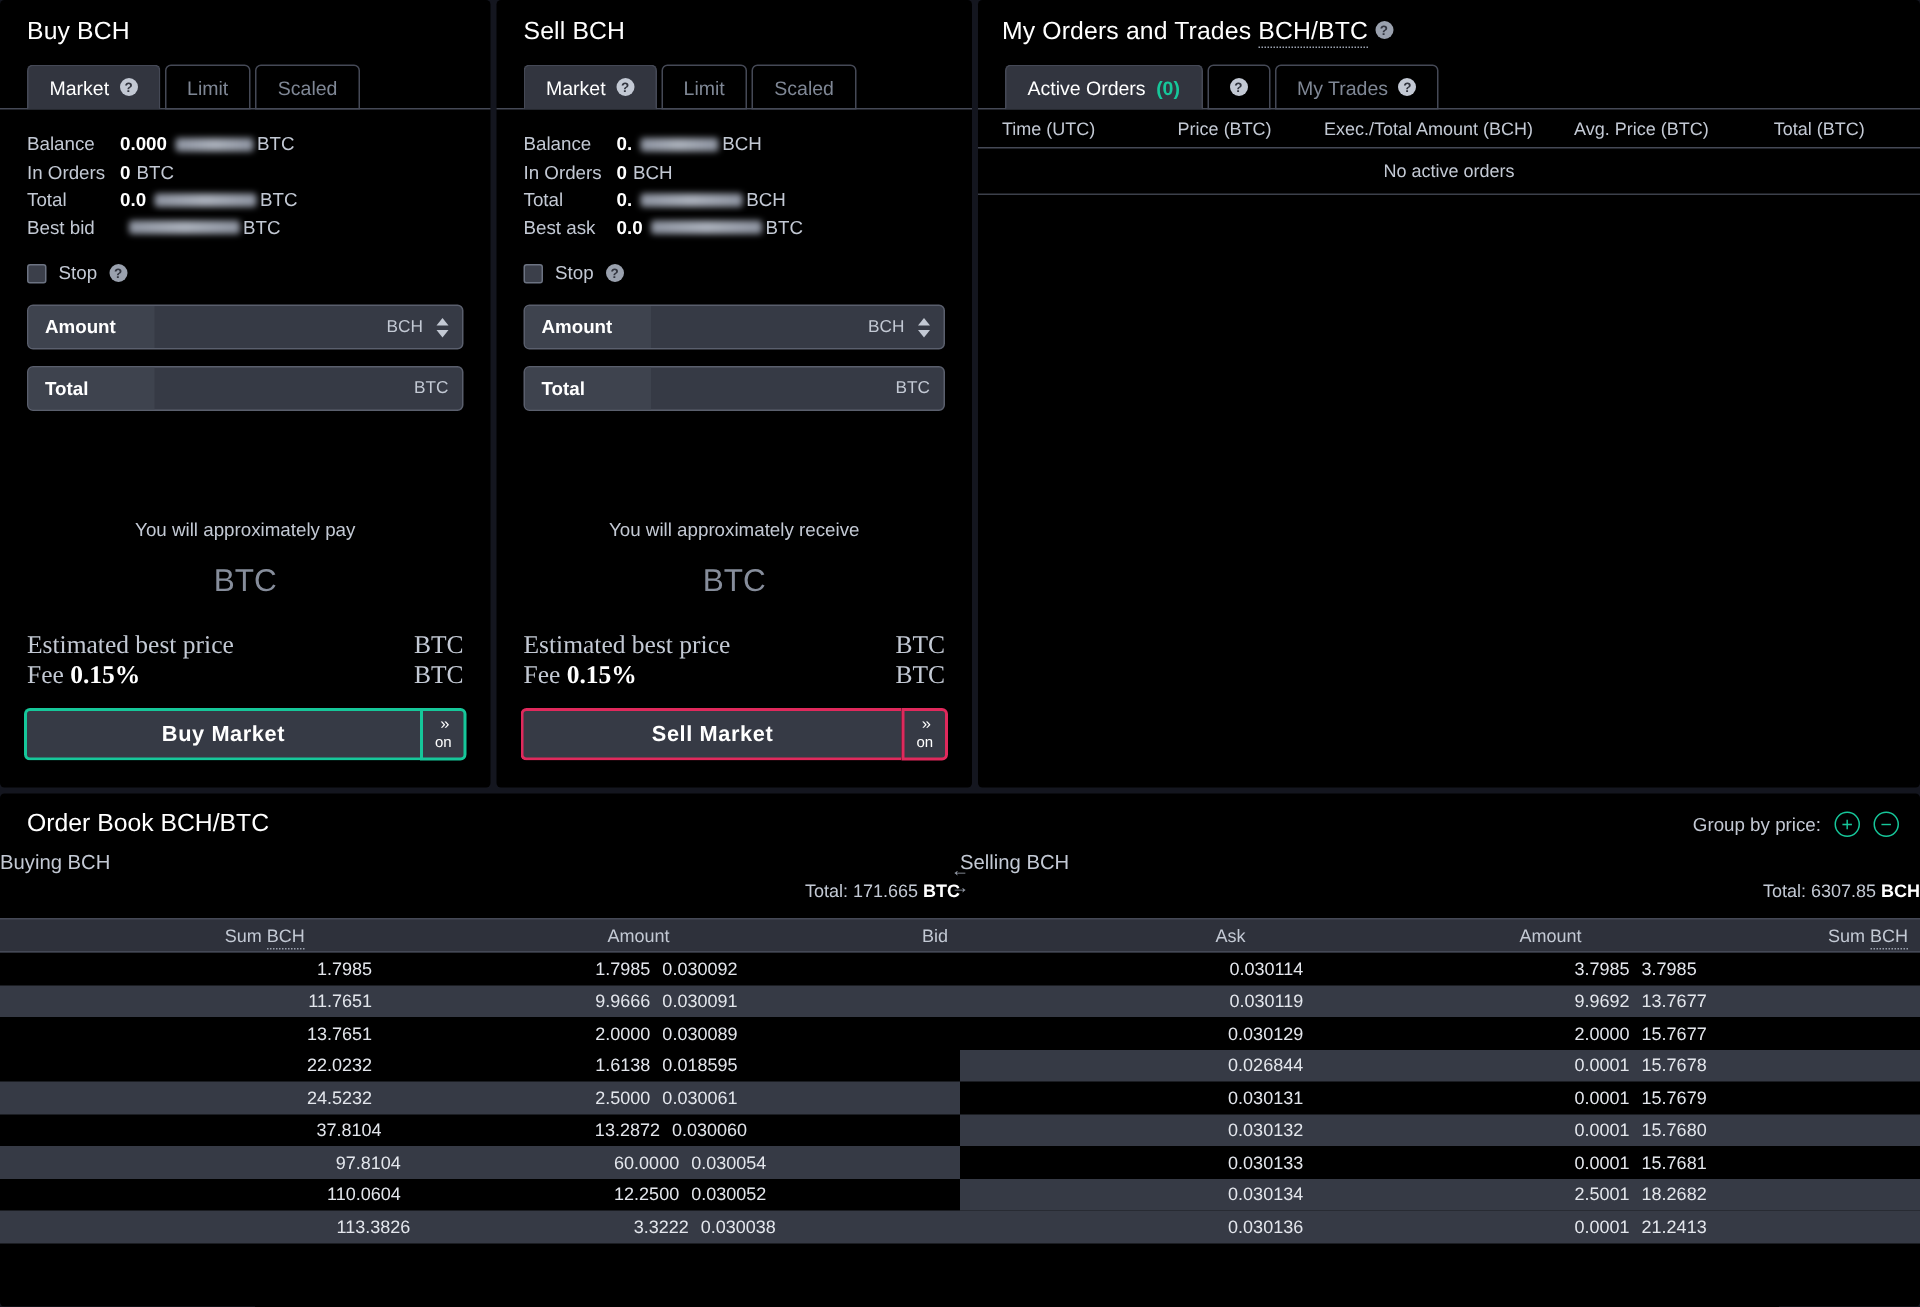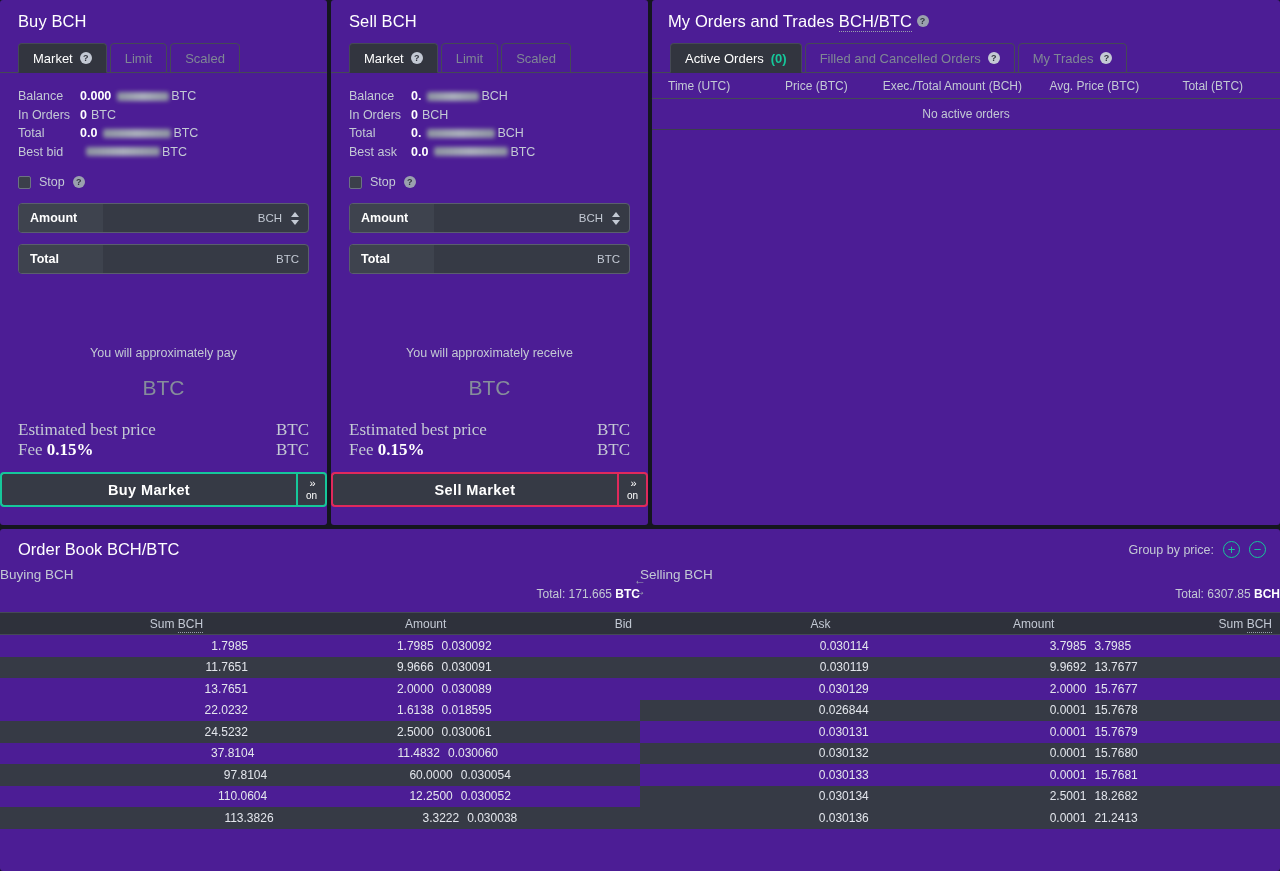--- a/index.html
+++ b/index.html
@@ -7,21 +7,21 @@
   html, body {
     width: 1280px; height: 871px;
     background: #14161f;
     font-family: "Liberation Sans", "DejaVu Sans", sans-serif;
     overflow: hidden;
   }
   body { position: relative; }
 
   .panel {
     position: absolute;
-    background: #4c1d95;
+    background: #000000;
     border-radius: 3px;
   }
 
   
   #buy-panel  { left: 0;   top: 0; width: 327px; height: 525px; }
   #sell-panel { left: 331px; top: 0; width: 317px; height: 525px; }
   #orders-panel { left: 652px; top: 0; width: 628px; height: 525px; }
 
   .panel-title {
     font-size: 16.5px;
@@ -195,21 +195,21 @@
     justify-content: space-between;
     font-size: 17px;
     color: #c3c9d4;
     height: 20px;
     align-items: center;
     font-family: Liberation Serif, serif;
   }
   .srow b { color: #ffffff; }
 
   
-  .action-wrap { padding: 0 0; margin-top: 12px; display: flex; }
+  .action-wrap { padding: 0 16px; margin-top: 12px; display: flex; }
   .action-btn {
     flex: 1;
     height: 35px;
     border: 2px solid #16c79a;
     border-right: none;
     border-radius: 4px 0 0 4px;
     background: #363a45;
     color: #ffffff;
     font-size: 14.5px;
     font-weight: bold;
@@ -509,21 +509,20 @@
   <div class="panel-title orders">
     <span>My Orders and Trades </span><span class="dotted">BCH/BTC</span>
     <span class="qmark" style="vertical-align:3px">?</span>
   </div>
   <div class="tabs" id="orders-tabs">
       <div class="tab active">
         <span>Active Orders</span>
         <span class="cnt">(0)</span>
       </div>
       <div class="tab">
-        <span>Filled and Cancelled Orders</span>
         <span class="qmark lt">?</span>
       </div>
       <div class="tab">
         <span>My Trades</span>
         <span class="qmark lt">?</span>
       </div>
     </div>
   <div class="ord-head" id="orders-cols">
       <span style="width: 132px; text-align: left;">Time (UTC)</span>
       <span style="width: 110px; text-align: left;">Price (BTC)</span>
@@ -610,21 +609,21 @@
         </div>
         <div class="obrow alt">
           <div class="depth bid" style="width: 2%;"></div>
           <div>24.5232</div>
           <div>2.5000</div>
           <div>0.030061</div>
         </div>
         <div class="obrow">
           <div class="depth bid" style="width: 3%;"></div>
           <div>37.8104</div>
-          <div>11.4832</div>
+          <div>13.2872</div>
           <div>0.030060</div>
         </div>
         <div class="obrow alt">
           <div class="depth bid" style="width: 5%;"></div>
           <div>97.8104</div>
           <div>60.0000</div>
           <div>0.030054</div>
         </div>
         <div class="obrow">
           <div class="depth bid" style="width: 5%;"></div>

